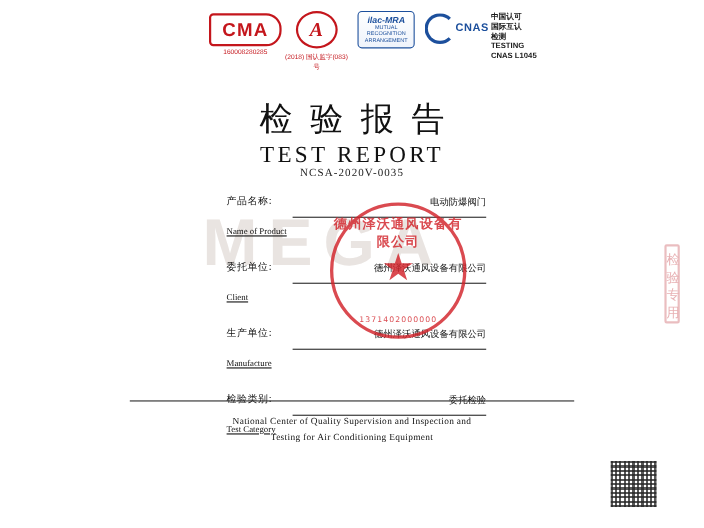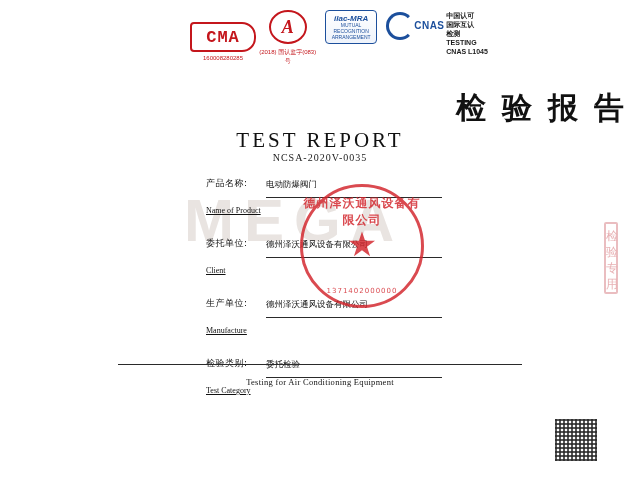--- a/index.html
+++ b/index.html
@@ -36,25 +36,25 @@
 
   .logo-block {
     position: relative;
     text-align: center;
     width: 74px;
   }
 
   .cma-mark {
     width: 66px;
     height: 30px;
-    margin: 12px auto 0;
+    margin: 2px auto 0;
     border: 2px solid #c4161c;
     border-radius: 4px 14px 14px 4px;
     color: #c4161c;
-    font-family: Liberation Mono, monospace;
+    font-family: Liberation Sans, sans-serif;
     font-weight: bold;
     font-size: 17px;
     line-height: 28px;
     letter-spacing: 1px;
     box-sizing: border-box;
   }
   .cma-code {
     margin-top: 3px;
     font-family: "Liberation Sans", sans-serif;
     font-size: 6px;
@@ -159,24 +159,24 @@
     font-weight: bold;
     padding-top: 1px;
   }
 
   
   .title-cn {
     position: absolute;
     top: 88px;
     left: 0;
     right: 0;
-    text-align: right;
+    text-align: center;
     font-family: "DejaVu Serif", serif;
     font-size: 30px;
-    font-weight: bold;
+    font-weight: normal;
     letter-spacing: 16px;
     text-indent: 16px;
     color: #111111;
   }
   .title-en {
     position: absolute;
     top: 128px;
     left: 0;
     right: 0;
     text-align: center;
@@ -241,21 +241,21 @@
     font-size: 8px;
     color: #111111;
     display: block;
     margin-top: 16px;
     text-decoration: underline;
   }
   .field-value {
     flex: 1 1 auto;
     border-bottom: 1px solid #2a2a2a;
     min-height: 19px;
-    text-align: left;
+    text-align: right;
     font-family: "DejaVu Sans", sans-serif;
     font-size: 8.5px;
     color: #111111;
     padding-bottom: 2px;
     line-height: 17px;
     white-space: nowrap;
     overflow: hidden;
   }
 
   
@@ -454,19 +454,20 @@
     <div class="seal-top">德州泽沃通风设备有限公司</div>
     <div class="star">★</div>
     <div class="seal-bottom">1371402000000</div>
   </div>
 
   <div class="side-seal">检验专用</div>
 
   <div class="footer">
     <div class="footer-rule"></div>
     <div class="footer-en">
+      <div>National Center of Quality Supervision and Inspection and</div>
       <div>Testing for Air Conditioning Equipment</div>
     </div>
   </div>
 
   <div class="qr"></div>
 
 </div>
 
 </body></html>

